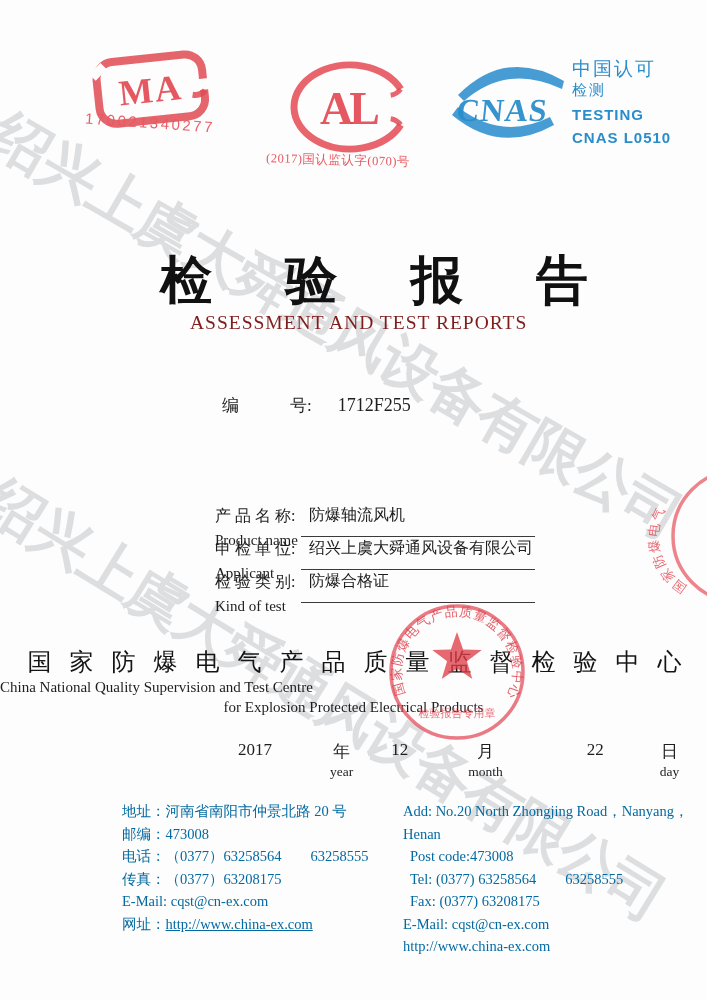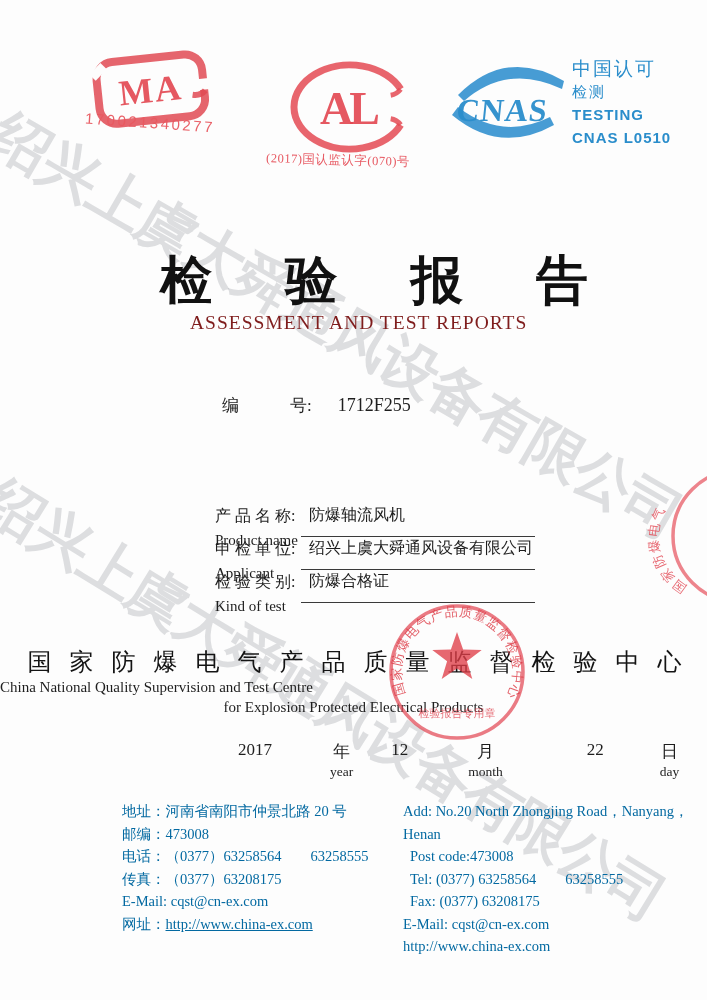--- a/index.html
+++ b/index.html
@@ -18,21 +18,21 @@
   .ma-num{position:absolute;left:80px;top:114px;width:140px;text-align:center;transform:rotate(4deg);
           font-family:"Liberation Sans",sans-serif;font-size:15px;letter-spacing:2.5px;
           color:rgba(232,88,96,0.95);}
   .cal-svg{position:absolute;left:288px;top:60px;}
   .cal-cap{position:absolute;left:248px;top:152px;width:180px;text-align:center;transform:rotate(1.5deg);
            font-size:12.5px;color:rgba(230,80,90,0.95);letter-spacing:0.5px;}
   .cnas-svg{position:absolute;left:450px;top:55px;}
   .cnas-txt{position:absolute;left:572px;top:57px;color:#2a8dcb;line-height:23px;
             font-family:"Liberation Sans",sans-serif;}
   .cnas-txt .l1{font-size:19px;letter-spacing:2px;}
-  .cnas-txt .l2{font-size:15px;letter-spacing:2px;}
+  .cnas-txt .l2{font-size:15px;letter-spacing:2px;font-family:Liberation Mono, monospace;}
   .cnas-txt .l3,.cnas-txt .l4{font-size:15px;font-weight:700;letter-spacing:1px;}
 
   
   .title-row{position:absolute;left:160px;top:246px;width:428px;display:flex;
              justify-content:space-between;font-size:52px;font-weight:700;color:#111;}
   .subtitle{position:absolute;left:190px;top:312px;font-size:19.5px;letter-spacing:1px;color:#7f1d1d;text-align:center;}
 
   
   .ref{position:absolute;left:222px;top:394px;font-size:17px;}
   .ref .val{font-size:18px;margin-left:26px;}

